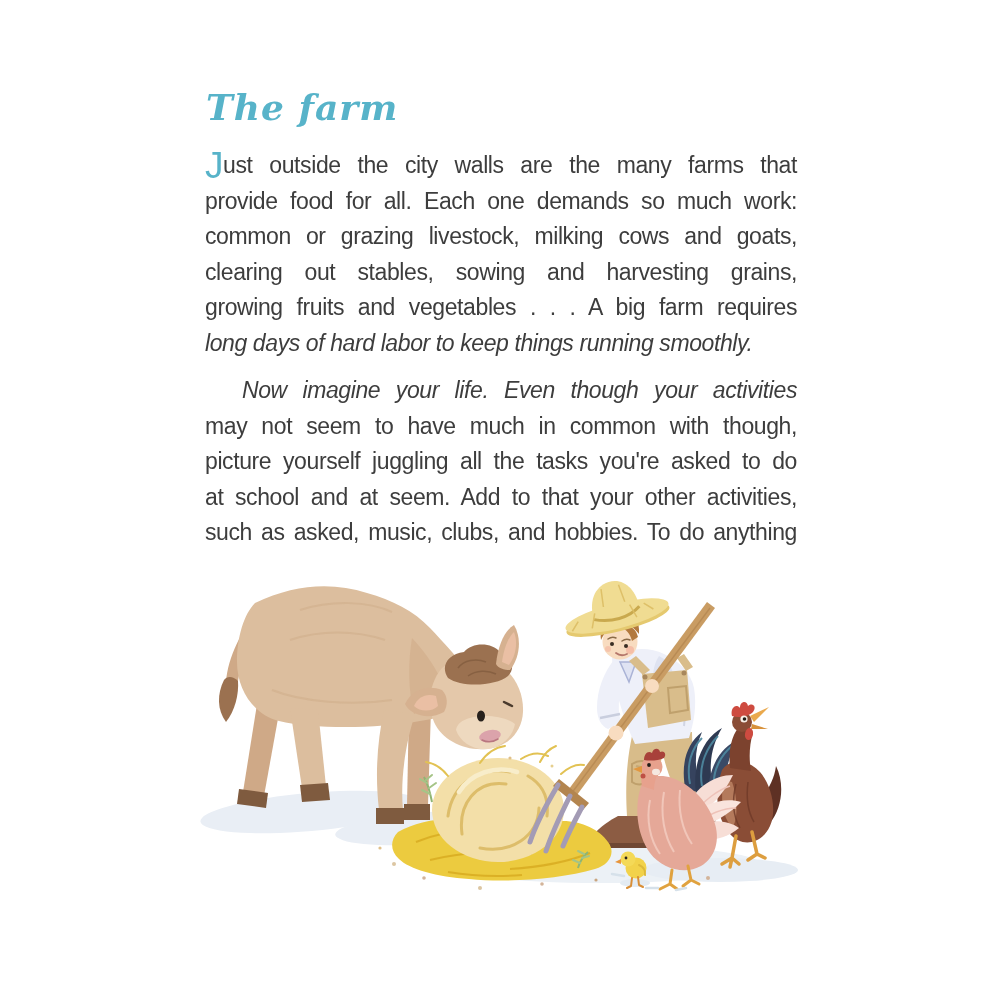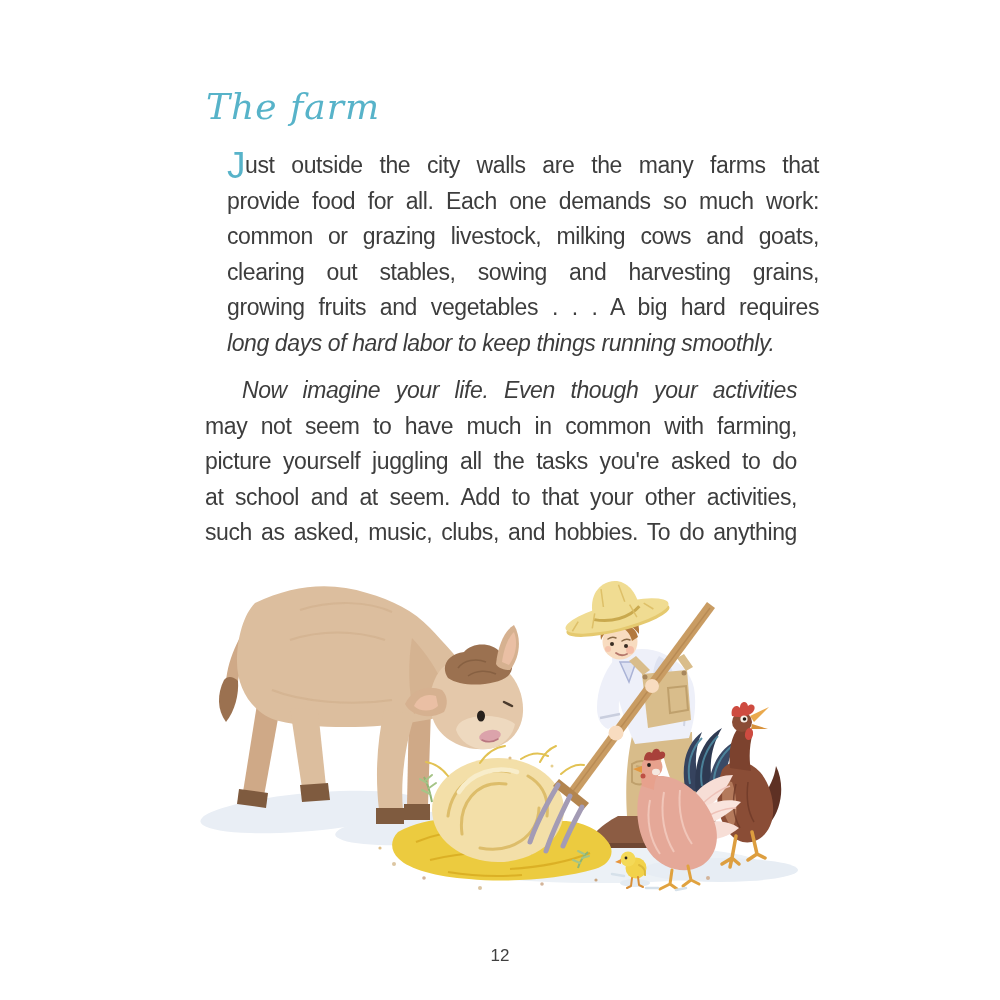--- a/index.html
+++ b/index.html
@@ -1,23 +1,23 @@
 <!DOCTYPE html>
 <html><head>
 <meta charset="utf-8">
 <style>
   html,body{margin:0;padding:0;background:#ffffff;}
   .page{position:relative;width:1000px;height:1000px;background:#ffffff;overflow:hidden;
         font-family:"Liberation Sans",sans-serif;}
   .heading{position:absolute;left:206px;top:86px;margin:0;
-           font-family:"DejaVu Serif",serif;font-style:italic;font-weight:400;
+           font-family:"DejaVu Serif",serif;font-style:italic;font-weight:700;
            font-size:36px;color:#57b3c9;letter-spacing:1px;}
   .para{position:absolute;left:205px;width:592px;color:#3d3d3d;
         font-size:23px;letter-spacing:-0.4px;line-height:35.5px;}
-  .para1{top:148px;margin-left:22px;}
+  .para1{top:148px;}
   .para2{top:373px;}
   .jline{text-align:justify;text-align-last:justify;height:35.5px;white-space:nowrap;}
   .jline-last{text-align-last:left;font-style:italic;}
   .jline-indent{padding-left:37px;width:555px;font-style:italic;}
   .dropcap{font-size:37px;line-height:0;color:#57b3c9;vertical-align:-5px;}
   .illustration{position:absolute;left:180px;top:570px;width:644px;height:342px;}
   .page-number{position:absolute;left:0;top:946px;width:100%;text-align:center;
                font-size:17px;color:#3f3f3f;}
 </style>
 </head>
@@ -25,27 +25,27 @@
 
 <div class="page">
 
   <h1 class="heading">The farm</h1>
 
   <div class="para para1">
     <div class="jline"><span class="dropcap">J</span><span>ust outside the city walls are the many farms that</span></div>
     <div class="jline">provide food for all. Each one demands so much work:</div>
     <div class="jline">common or grazing livestock, milking cows and goats,</div>
     <div class="jline">clearing out stables, sowing and harvesting grains,</div>
-    <div class="jline">growing fruits and vegetables . . . A big hard requires</div>
+    <div class="jline">growing fruits and vegetables . . . A big farm requires</div>
     <div class="jline jline-last">long days of hard labor to keep things running smoothly.</div>
   </div>
 
   <div class="para para2">
     <div class="jline jline-indent">Now imagine your life. Even though your activities</div>
-    <div class="jline">may not seem to have much in common with farming,</div>
+    <div class="jline">may not seem to have much in common with though,</div>
     <div class="jline">picture yourself juggling all the tasks you're asked to do</div>
     <div class="jline">at school and at seem. Add to that your other activities,</div>
     <div class="jline">such as asked, music, clubs, and hobbies. To do anything</div>
   </div>
 
   <div class="illustration">
     <svg viewBox="0 0 644 342" width="644" height="342" role="img" aria-label="A farm boy in a straw hat pitches hay with a pitchfork while a tan calf lowers its head to eat; a pink hen, a dark-tailed rooster, a crowing brown hen, and a yellow chick stand nearby.">
 
       <g>
         <ellipse cx="130" cy="242" rx="110" ry="19" fill="#e9eef5" transform="rotate(-5 130 242)"></ellipse>
@@ -210,15 +210,14 @@
         <circle cx="362" cy="314" r="1.8" fill="#d3b49a"></circle>
         <circle cx="416" cy="310" r="1.6" fill="#c9a57f"></circle>
         <circle cx="528" cy="308" r="2" fill="#d3b49a"></circle>
         <circle cx="200" cy="278" r="1.6" fill="#e0c08a"></circle>
         <circle cx="330" cy="188" r="1.6" fill="#e0c08a"></circle>
         <circle cx="372" cy="196" r="1.5" fill="#e6cf8e"></circle>
       </g>
     </svg>
   </div>
 
-  <div class="page-number">12</div>
 
 </div>
 
 </body></html>

